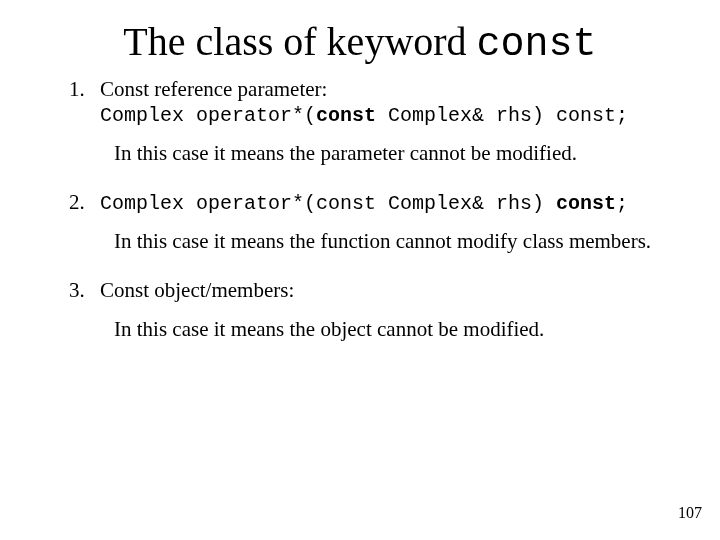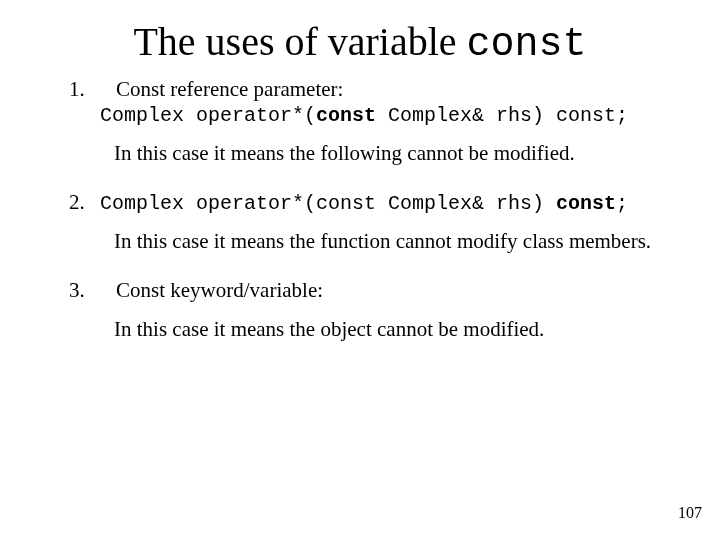--- a/index.html
+++ b/index.html
@@ -41,21 +41,20 @@
     padding: 0 0 0 40px;
     list-style: decimal;
   }
   ol.cases > li {
     font-size: 21px;
     margin-bottom: 22px;
     padding-left: 10px;
   }
   .item-title {
     display: inline;
-    margin-left: 16px;
   }
   .code {
     font-family: "Courier New", Courier, monospace;
     font-size: 20px;
     display: block;
     margin-top: 2px;
     white-space: nowrap;
   }
   .bold { font-weight: bold; }
   .explain {
@@ -68,42 +67,42 @@
     bottom: 18px;
     font-size: 16px;
   }
 </style>
 </head>
 <body>
 
 <div class="slide">
 
   <h1 class="title">
-    <span>The uses of variable </span><span class="kw">const</span>
+    <span>The class of keyword </span><span class="kw">const</span>
   </h1>
 
 
   <ol class="cases">
 
     <li>
       <span class="item-title">Const reference parameter:</span>
       <span class="code">
         <span>Complex operator*(</span><span class="bold">const</span><span> Complex&amp; rhs) const;</span>
       </span>
-      <div class="explain">In this case it means the following cannot be modified.</div>
+      <div class="explain">In this case it means the parameter cannot be modified.</div>
     </li>
 
     <li>
       <span class="code">
         <span>Complex operator*(const Complex&amp; rhs) </span><span class="bold">const</span><span>;</span>
       </span>
       <div class="explain">In this case it means the function cannot modify class members.</div>
     </li>
 
     <li>
-      <span class="item-title">Const keyword/variable:</span>
+      <span class="item-title">Const object/members:</span>
       <div class="explain">In this case it means the object cannot be modified.</div>
     </li>
 
   </ol>
 
   <div class="pagenum">107</div>
 </div>
 
 </body></html>

